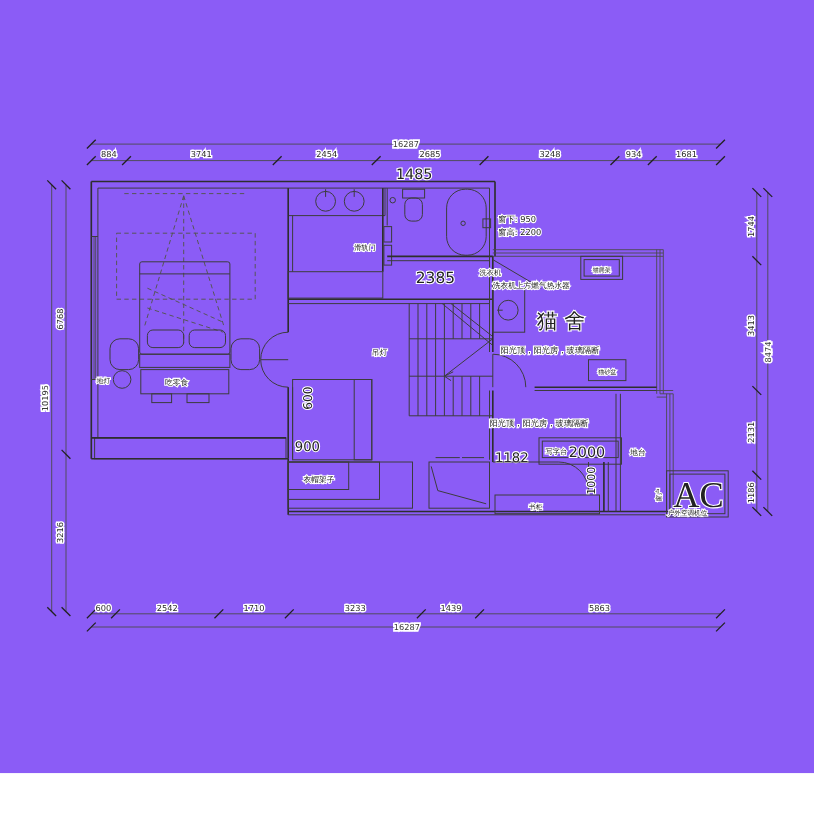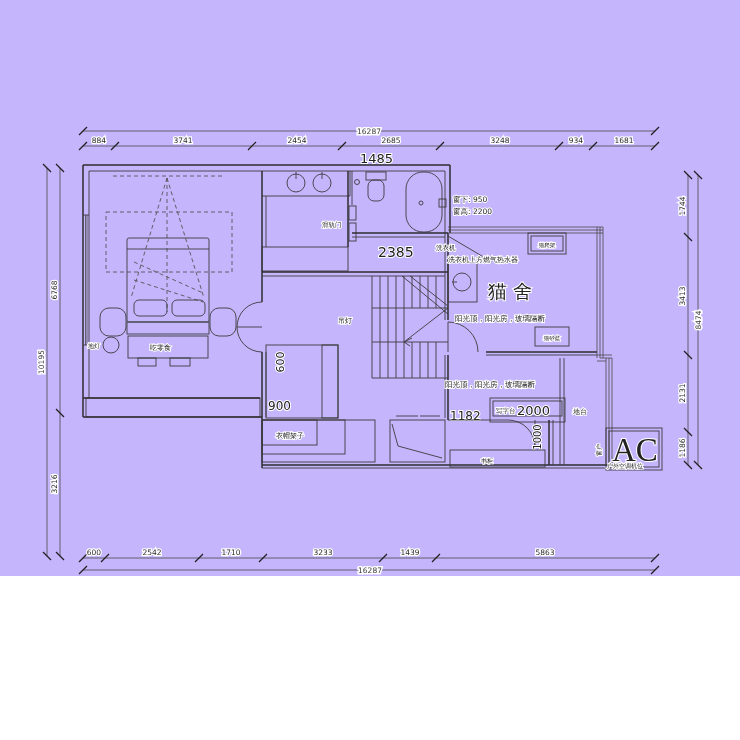--- a/index.html
+++ b/index.html
@@ -1,16 +1,16 @@
 <!DOCTYPE html>
 <html><head>
 <meta charset="utf-8">
 <style>
   html,body{margin:0;padding:0;background:#ffffff;}
-  .sheet{position:relative;width:740px;height:576px;background:#c4b5fd;overflow:hidden;
+  .sheet{position:relative;width:740px;height:703px;background:#8b5cf6;overflow:hidden;
          font-family:"DejaVu Sans",sans-serif;}
   svg{position:absolute;left:0;top:0;}
   text{fill:#1f1f1f;font-family:"DejaVu Sans",sans-serif;}
   .dimtxt{font-size:7.5px;fill:#2a2a2a;paint-order:stroke;stroke:#ffffff;stroke-width:2.5px;}
   .bigdim{fill:#3a3a3a;paint-order:stroke;stroke:#ffffff;stroke-width:3px;}
   .lbl{fill:#222;paint-order:stroke;stroke:#ffffff;stroke-width:2px;}
   .wall{stroke:#2e2e2e;stroke-width:1.5;fill:none;}
   .thin{stroke:#3c3c3c;stroke-width:0.9;fill:none;}
   .glass{stroke:#4a4a4a;stroke-width:0.8;fill:none;}
   .dash{stroke:#555;stroke-width:0.9;fill:none;stroke-dasharray:4 3;}

